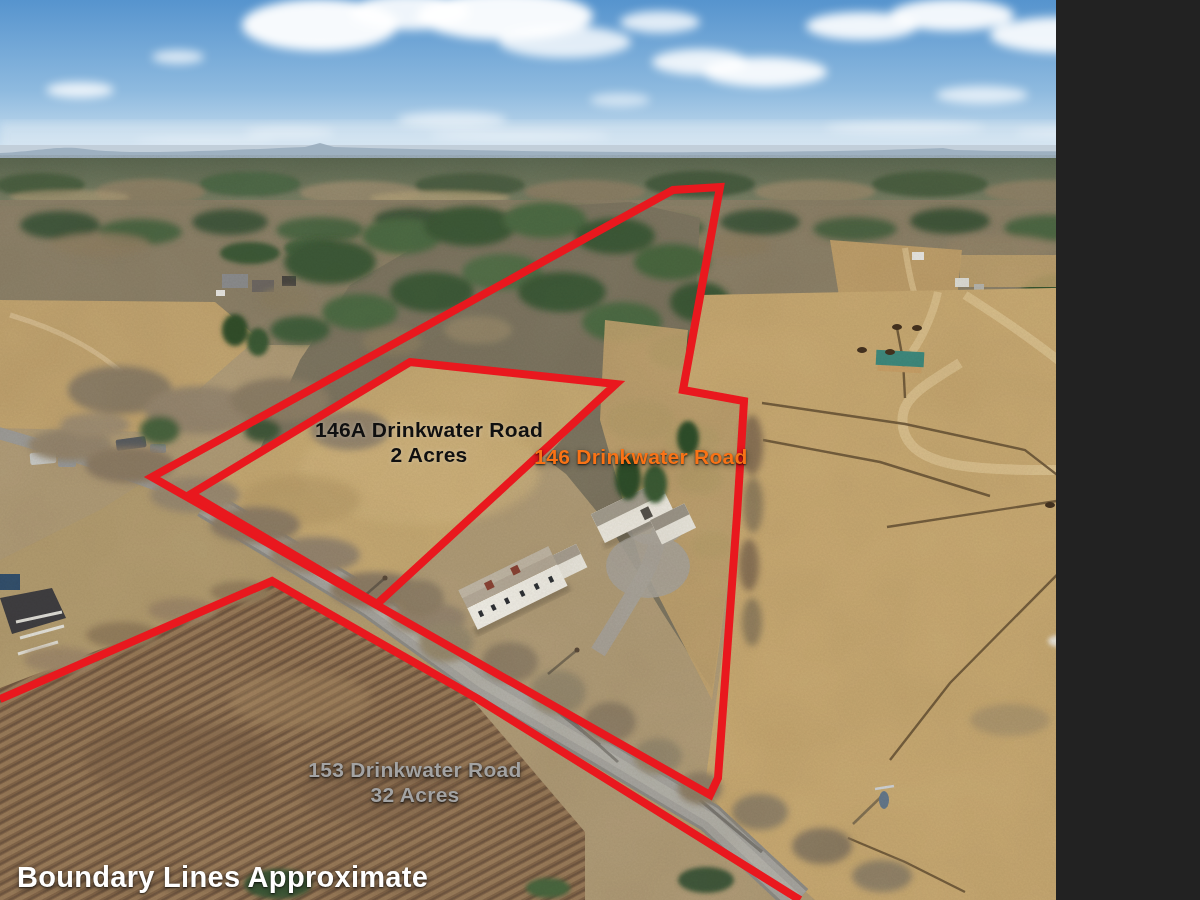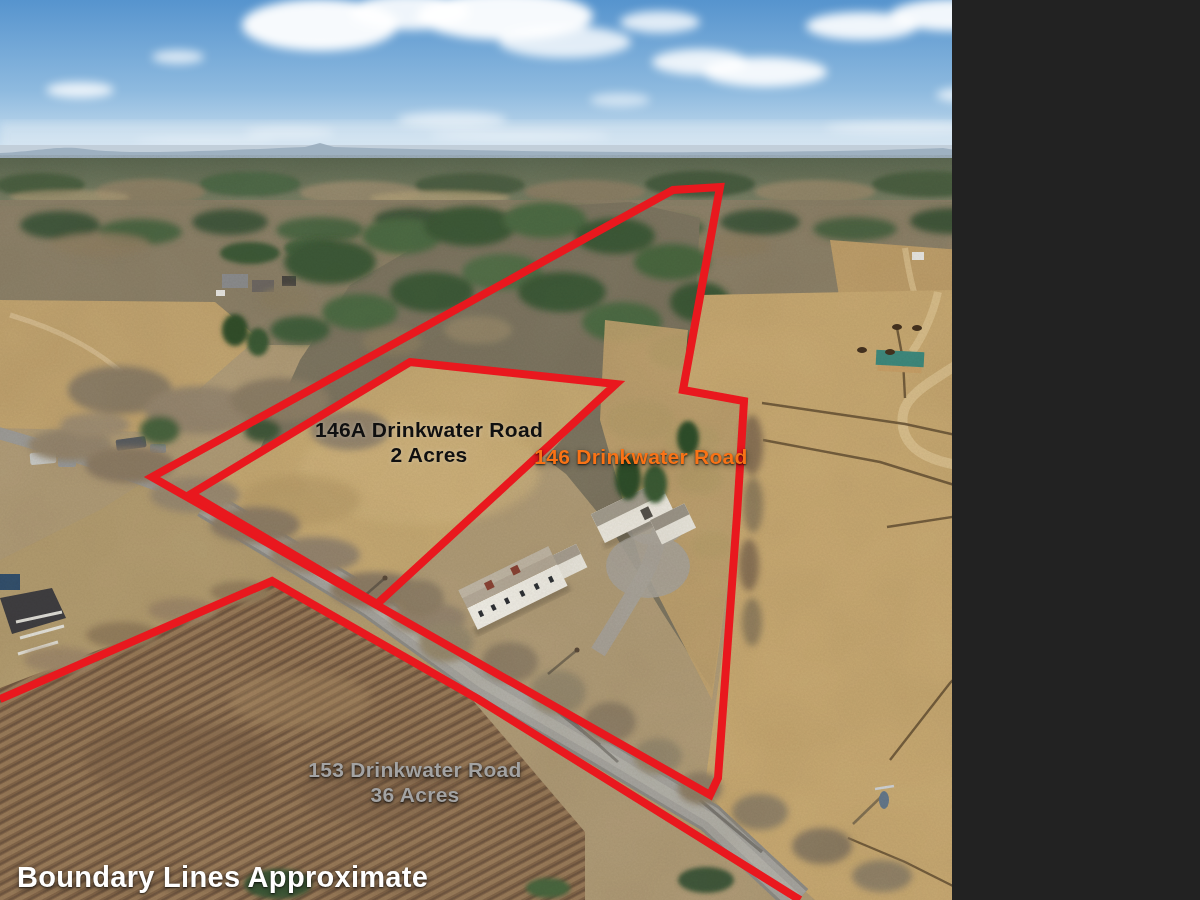--- a/index.html
+++ b/index.html
@@ -1,16 +1,16 @@
 <!DOCTYPE html>
 <html><head>
 <meta charset="utf-8">
 <style>
   html,body{margin:0;padding:0;background:#222;}
-  #stage{position:relative;width:952px;height:900px;overflow:hidden;font-family:"Liberation Sans",sans-serif;}
+  #stage{position:relative;width:1056px;height:900px;overflow:hidden;font-family:"Liberation Sans",sans-serif;}
   #scene,#overlay{position:absolute;left:0;top:0;width:1200px;height:900px;}
   #overlay{z-index:5;pointer-events:none;}
   .parcel-label{position:absolute;z-index:6;transform:translateX(-50%);text-align:center;
     font-weight:bold;font-size:21px;line-height:25px;letter-spacing:.3px;white-space:nowrap;}
   .parcel-label.white{text-shadow:0 1px 2px rgba(0,0,0,.75),0 2px 6px rgba(0,0,0,.45);}
   .parcel-label.dark{text-shadow:0 0 4px rgba(255,255,255,.30);}
   #disclaimer{position:absolute;z-index:6;font-weight:bold;font-size:29px;letter-spacing:.3px;
     color:#fff;text-shadow:0 1px 2px rgba(0,0,0,.7),0 2px 6px rgba(0,0,0,.4);white-space:nowrap;}
 </style>
 </head>
@@ -397,17 +397,17 @@
 
 <div class="parcel-label dark" style="left: 429px; top: 417px; color: rgb(16, 16, 16);">
   <div>146A Drinkwater Road</div>
   <div>2 Acres</div>
 </div>
 <div class="parcel-label white" style="left: 641px; top: 444px; color: #f97316;">
   <div>146 Drinkwater Road</div>
 </div>
 <div class="parcel-label white" style="left: 415px; top: 757px; color: #a3a3a3;">
   <div>153 Drinkwater Road</div>
-  <div>36 Acres</div>
+  <div>32 Acres</div>
 </div>
 <div id="disclaimer" style="left: 17px; top: 861px; color: rgb(255, 255, 255);">Boundary Lines Approximate</div>
 
 </div>
 
 </body></html>

